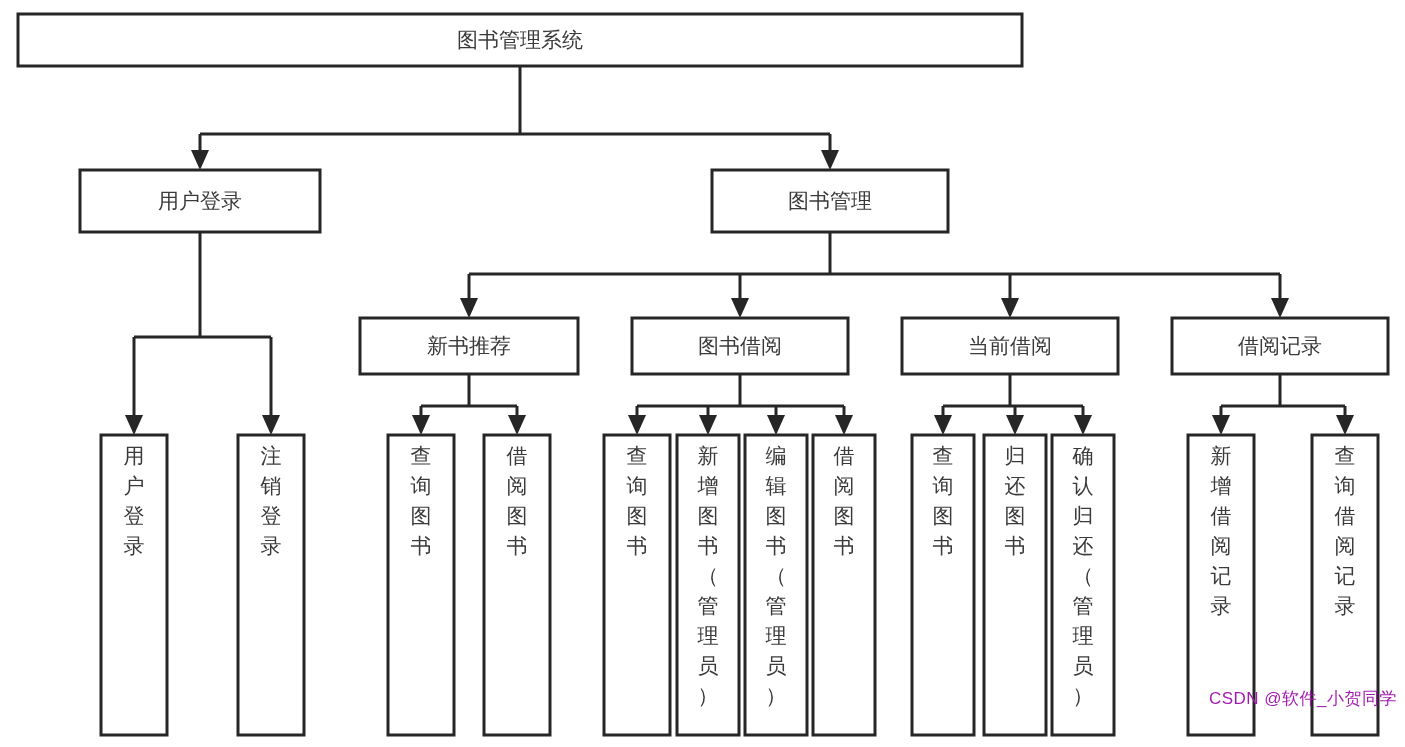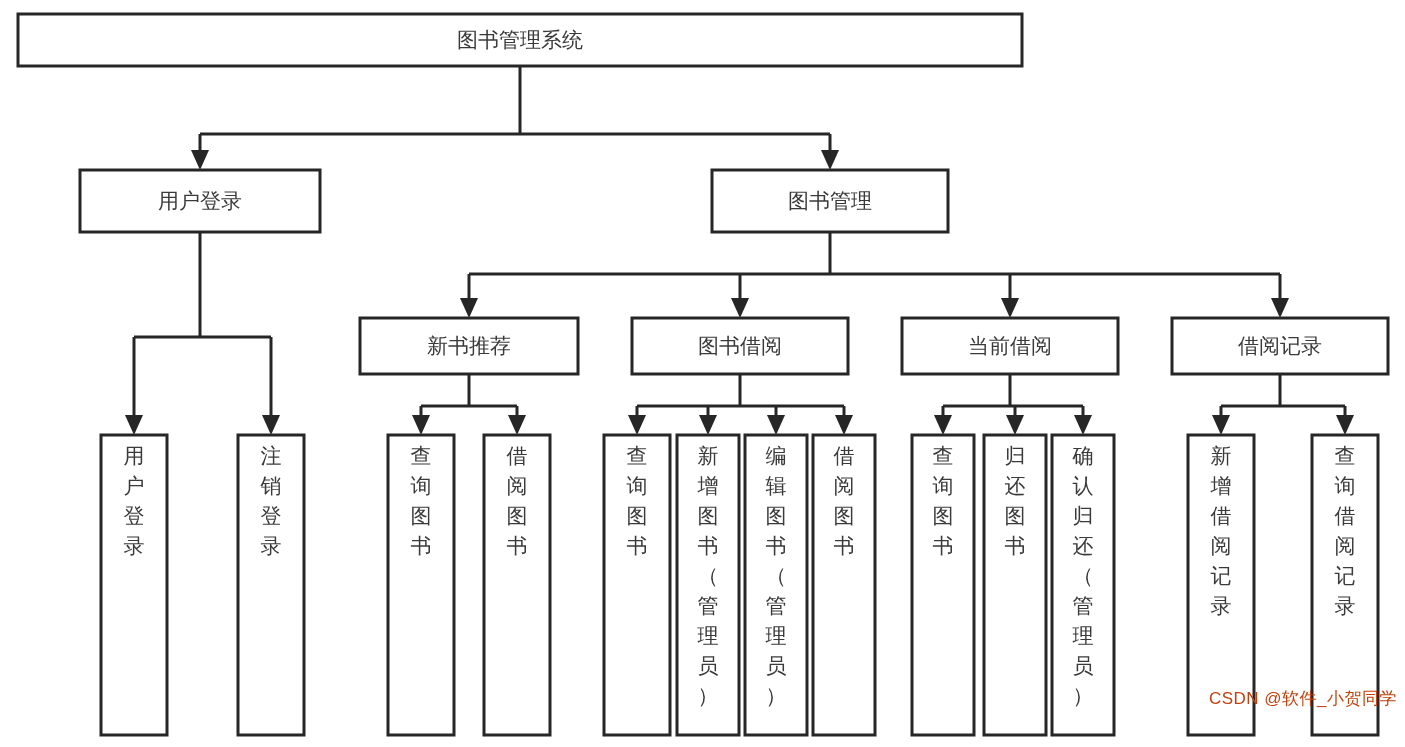--- a/index.html
+++ b/index.html
@@ -53,21 +53,21 @@
     font-size: 21px;
     fill: #3a3a3a;
     text-anchor: middle;
   }
   .watermark {
     position: absolute;
     right: 8px;
     bottom: 6px;
     font-family: "Liberation Sans", "DejaVu Sans", sans-serif;
     font-size: 17px;
-    color: #c2410c;
+    color: #a21caf;
     letter-spacing: 0.5px;
     white-space: nowrap;
     pointer-events: none;
   }
 </style>
 </head>
 <body>
 
 <div id="diagram-root">
 

